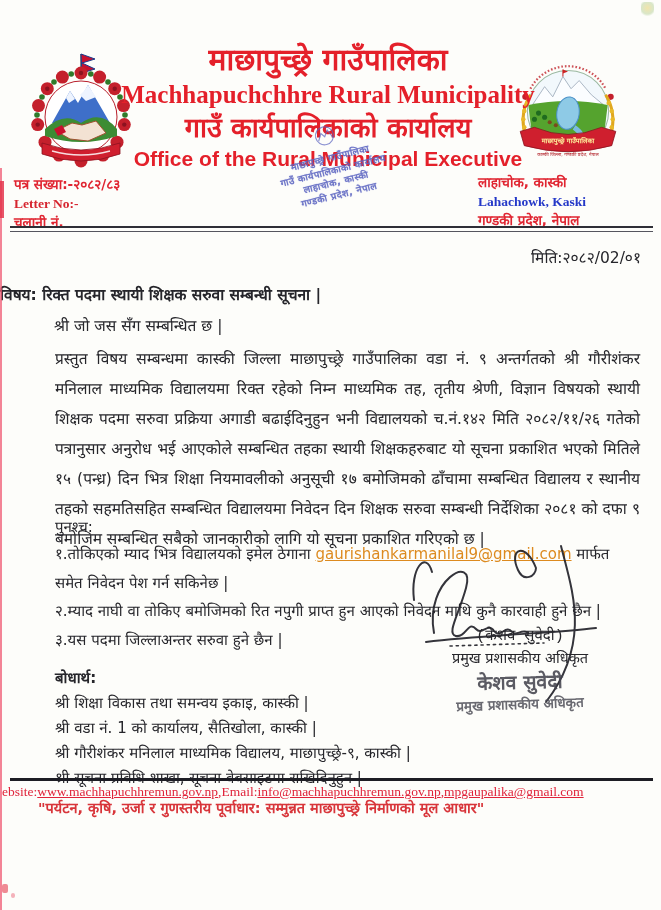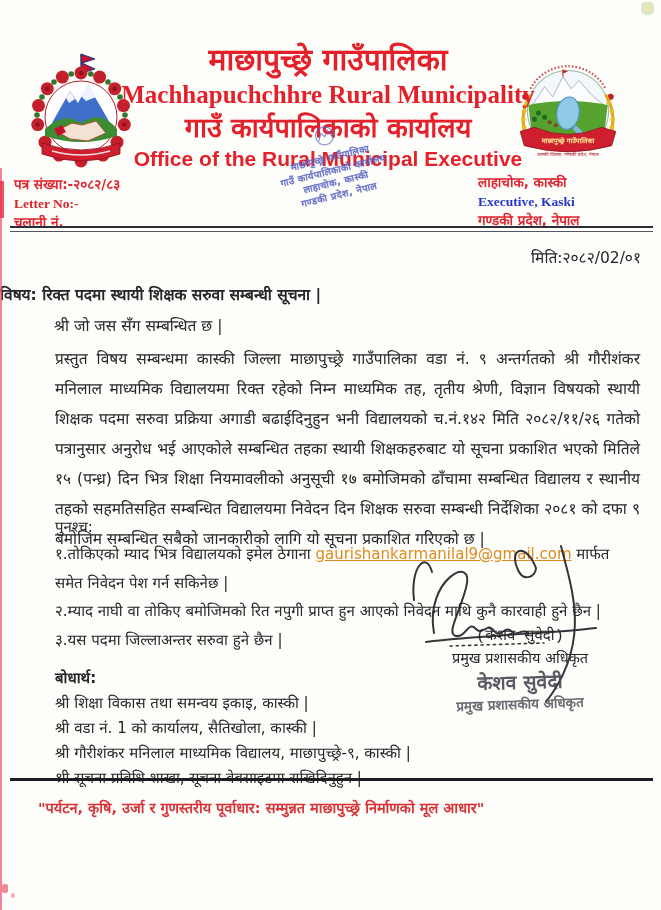--- a/index.html
+++ b/index.html
@@ -173,21 +173,21 @@
     <div class="s-line">गण्डकी प्रदेश, नेपाल</div>
   </div>
 
   <div class="info-left">
     <div>पत्र संख्या:-२०८२/८३</div>
     <div class="en">Letter No:-</div>
     <div>चलानी नं.</div>
   </div>
   <div class="info-right">
     <div>लाहाचोक, कास्की</div>
-    <div class="en">Executive, Kaski</div>
+    <div class="en">Lahachowk, Kaski</div>
     <div>गण्डकी प्रदेश, नेपाल</div>
   </div>
   <div class="rule"></div>
 
   <div class="date">मिति:२०८२/02/०१</div>
   <div class="subject">विषय: रिक्त पदमा स्थायी शिक्षक सरुवा सम्बन्धी सूचना |</div>
   <div class="salutation">श्री जो जस सँग सम्बन्धित छ |</div>
   <p class="para">प्रस्तुत विषय सम्बन्धमा कास्की जिल्ला माछापुच्छ्रे गाउँपालिका वडा नं. ९ अन्तर्गतको श्री गौरीशंकर मनिलाल माध्यमिक विद्यालयमा रिक्त रहेको निम्न माध्यमिक तह, तृतीय श्रेणी, विज्ञान विषयको स्थायी शिक्षक पदमा सरुवा प्रक्रिया अगाडी बढाईदिनुहुन भनी विद्यालयको च.नं.१४२ मिति २०८२/११/२६ गतेको पत्रानुसार अनुरोध भई आएकोले सम्बन्धित तहका स्थायी शिक्षकहरुबाट यो सूचना प्रकाशित भएको मितिले १५ (पन्ध्र) दिन भित्र शिक्षा नियमावलीको अनुसूची १७ बमोजिमको ढाँचामा सम्बन्धित विद्यालय र स्थानीय तहको सहमतिसहित सम्बन्धित विद्यालयमा निवेदन दिन शिक्षक सरुवा सम्बन्धी निर्देशिका २०८१ को दफा ९ बमोजिम सम्बन्धित सबैको जानकारीको लागि यो सूचना प्रकाशित गरिएको छ |</p>
 
   <div class="punashcha">पुनश्च:</div>
@@ -217,20 +217,23 @@
 
   <div class="cc">
     <div class="cc-label">बोधार्थ:</div>
     <div>श्री शिक्षा विकास तथा समन्वय इकाइ, कास्की |</div>
     <div>श्री वडा नं. 1 को कार्यालय, सैतिखोला, कास्की |</div>
     <div>श्री गौरीशंकर मनिलाल माध्यमिक विद्यालय, माछापुच्छ्रे-९, कास्की |</div>
     <div>श्री सूचना प्रविधि शाखा, सूचना वेबसाइटमा राखिदिनुहुन |</div>
   </div>
 
   <div class="footer-rule"></div>
+  <div class="website">
+    <span>ebsite:</span><span class="lnk">www.machhapuchhremun.gov.np</span><span>,Email:</span><span class="lnk">info@machhapuchhremun.gov.np</span><span>,</span><span class="lnk">mpgaupalika@gmail.com</span>
+  </div>
   <div class="slogan">"पर्यटन, कृषि, उर्जा र गुणस्तरीय पूर्वाधार: सम्मुन्नत माछापुच्छ्रे निर्माणको मूल आधार"</div>
 
   <div class="edge-line"></div>
   <div class="edge-thick"></div>
   <div class="corner-spot"></div>
   <div class="bl-spot1"></div>
   <div class="bl-spot2"></div>
 
 </div>
 

